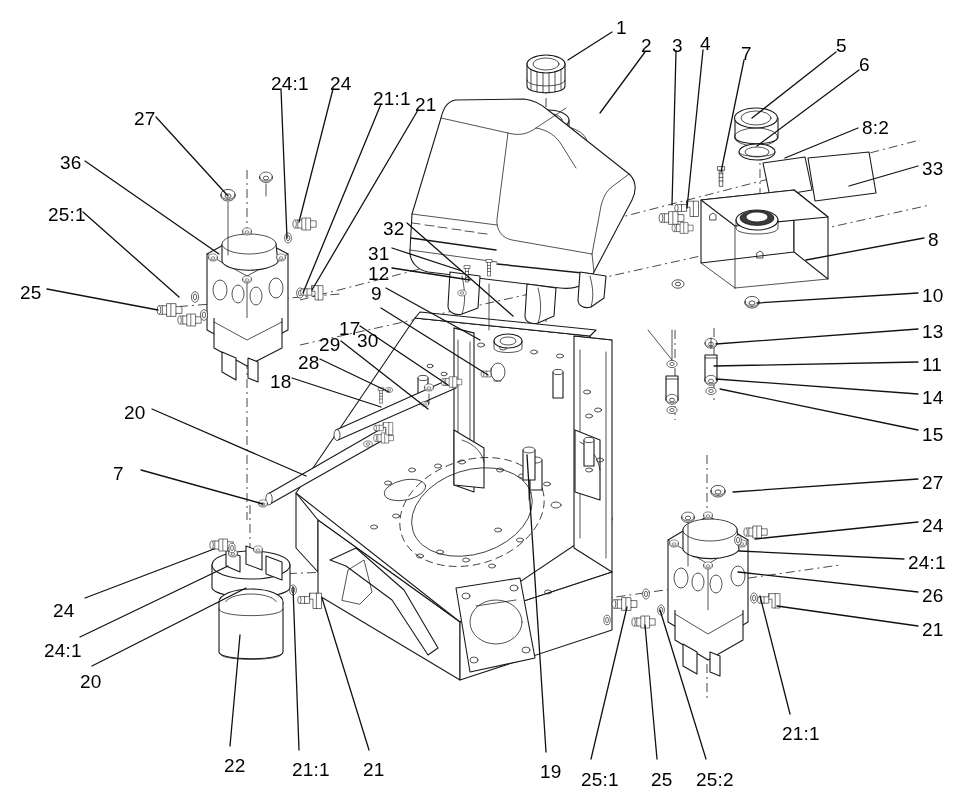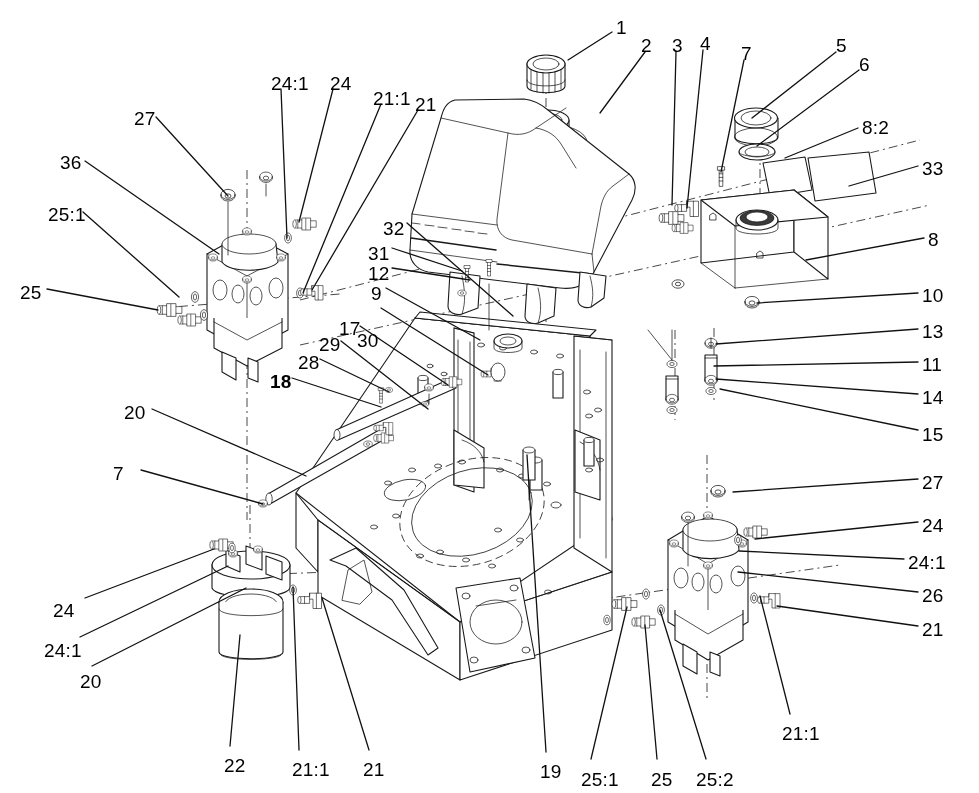--- a/index.html
+++ b/index.html
@@ -525,21 +525,21 @@
       <div class="cal" style="left: 581px; top: 770px;">25:1</div>
       <div class="cal" style="left: 540px; top: 762px;">19</div>
       <div class="cal" style="left: 363px; top: 760px;">21</div>
       <div class="cal" style="left: 292px; top: 760px;">21:1</div>
       <div class="cal" style="left: 224px; top: 756px;">22</div>
       <div class="cal" style="left: 80px; top: 672px;">20</div>
       <div class="cal" style="left: 44px; top: 641px;">24:1</div>
       <div class="cal" style="left: 53px; top: 601px;">24</div>
       <div class="cal" style="left: 113px; top: 464px;">7</div>
       <div class="cal" style="left: 124px; top: 403px;">20</div>
-      <div class="cal" style="left: 270px; top: 372px; font-weight: bold;">18</div>
+      <div class="cal" style="left: 270px; top: 372px;">18</div>
       <div class="cal" style="left: 298px; top: 353px;">28</div>
       <div class="cal" style="left: 319px; top: 335px;">29</div>
       <div class="cal" style="left: 339px; top: 319px;">17</div>
       <div class="cal" style="left: 357px; top: 303px; margin-top: 28px;">30</div>
       <div class="cal" style="left: 371px; top: 284px;">9</div>
       <div class="cal" style="left: 368px; top: 264px;">12</div>
       <div class="cal" style="left: 368px; top: 244px;">31</div>
       <div class="cal" style="left: 383px; top: 219px;">32</div>
       <div class="cal" style="left: 415px; top: 95px;">21</div>
       <div class="cal" style="left: 373px; top: 89px;">21:1</div>

